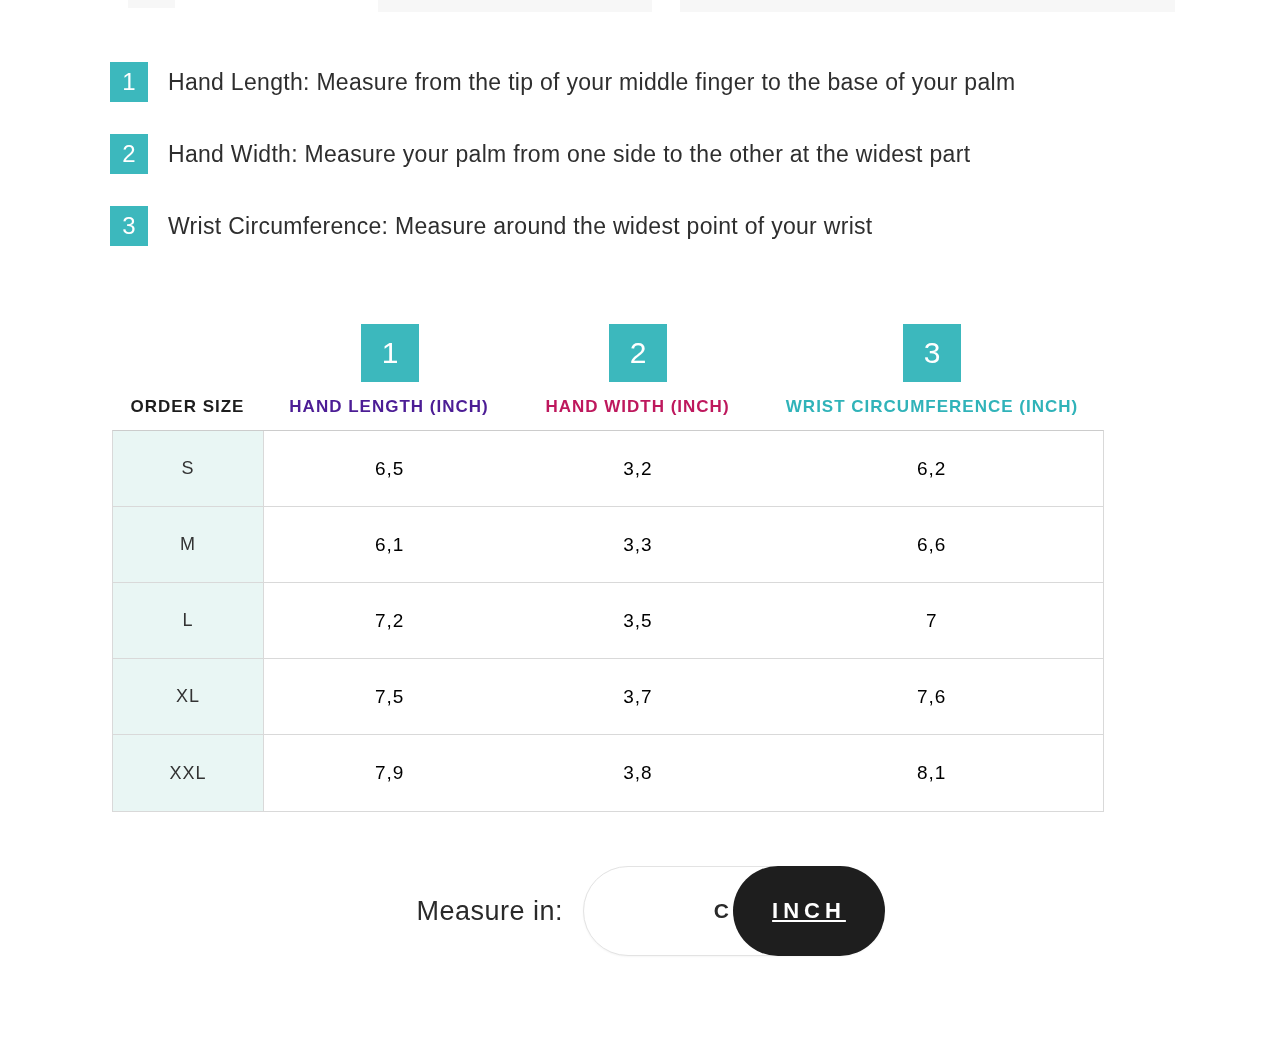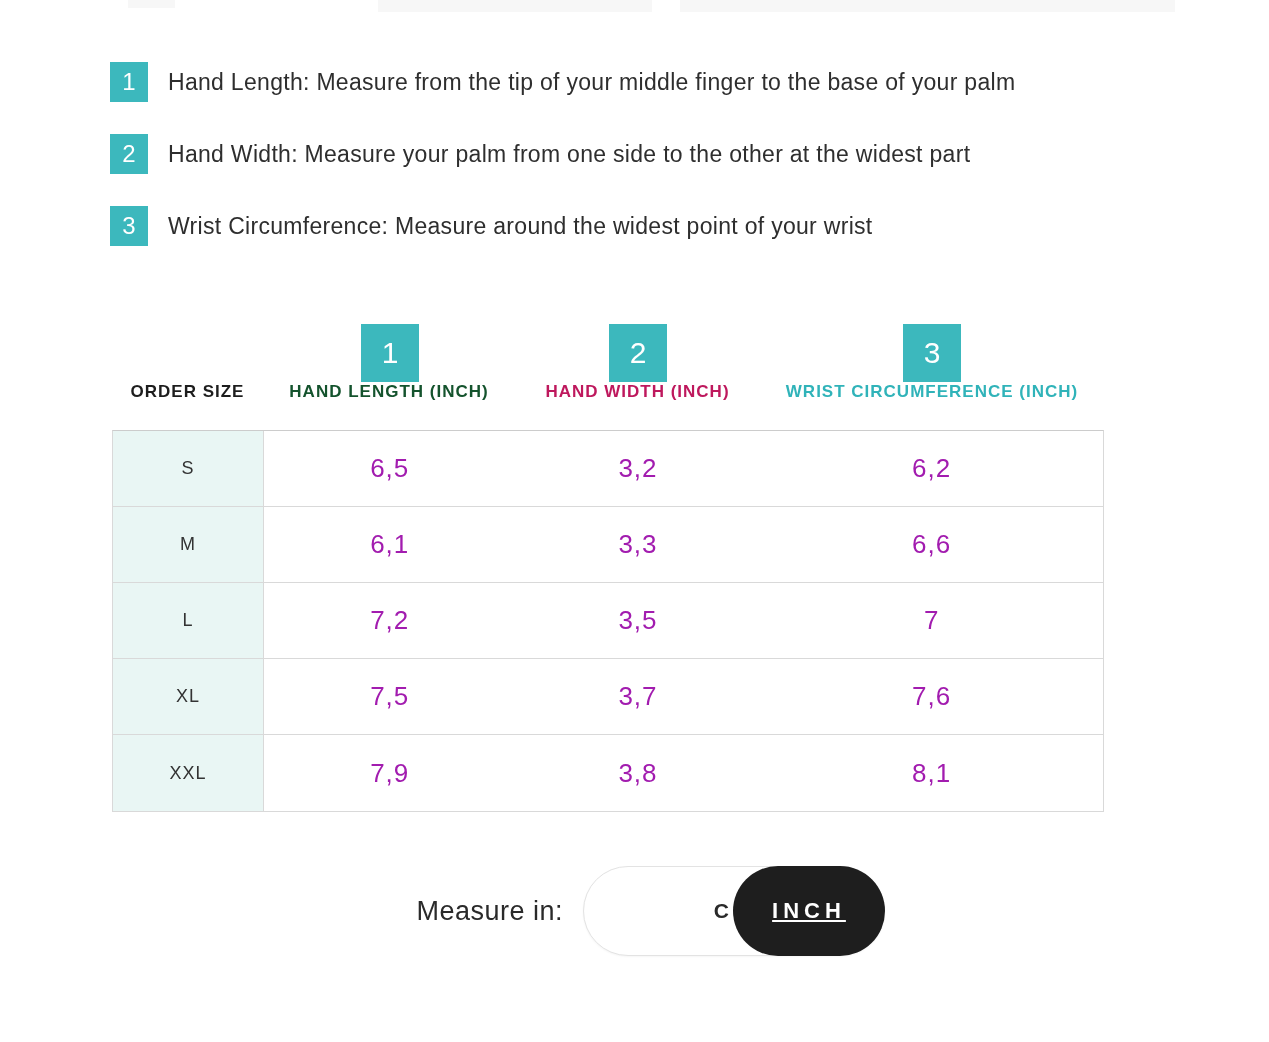--- a/index.html
+++ b/index.html
@@ -37,42 +37,42 @@
     background: #3cb8bd; color: #ffffff;
     display: flex; align-items: center; justify-content: center;
     font-size: 30px; font-weight: 400;
   }
   .col-badge.b1 { left: 361px; }
   .col-badge.b2 { left: 609px; }
   .col-badge.b3 { left: 903px; }
 
   
   .table-headers {
-    position: absolute; left: 112px; top: 382px; width: 992px;
+    position: absolute; left: 112px; top: 397px; width: 992px;
     display: flex; align-items: flex-end;
   }
   .th {
     font-size: 17px; font-weight: 700; letter-spacing: 1px;
     text-align: center; white-space: nowrap;
   }
   .th.c0 { width: 151px; color: #1d1d1d; }
-  .th.c1 { width: 252px; color: #14532d; }
+  .th.c1 { width: 252px; color: #4c1d95; }
   .th.c2 { width: 245px; color: #be185d; }
   .th.c3 { width: 344px; color: #30b3b9; }
 
   
   .size-table {
     position: absolute; left: 112px; top: 430px; width: 992px;
     border: 1px solid #d9d9d9; border-top: 1px solid #cccccc;
   }
   .trow { display: flex; height: 76px; border-bottom: 1px solid #d9d9d9; }
   .trow:last-child { border-bottom: none; justify-content: center; }
   .td {
     display: flex; align-items: center; justify-content: center;
-    font-size: 26px; letter-spacing: 1px; color: #a21caf;
+    font-size: 19px; letter-spacing: 1px; color: #000000;
   }
   .td.c0 {
     width: 151px; background: #e9f6f4; border-right: 1px solid #d9d9d9;
     font-size: 18px; color: #333333;
   }
   .td.c1 { width: 252px; }
   .td.c2 { width: 245px; }
   .td.c3 { width: 343px; }
 
   

